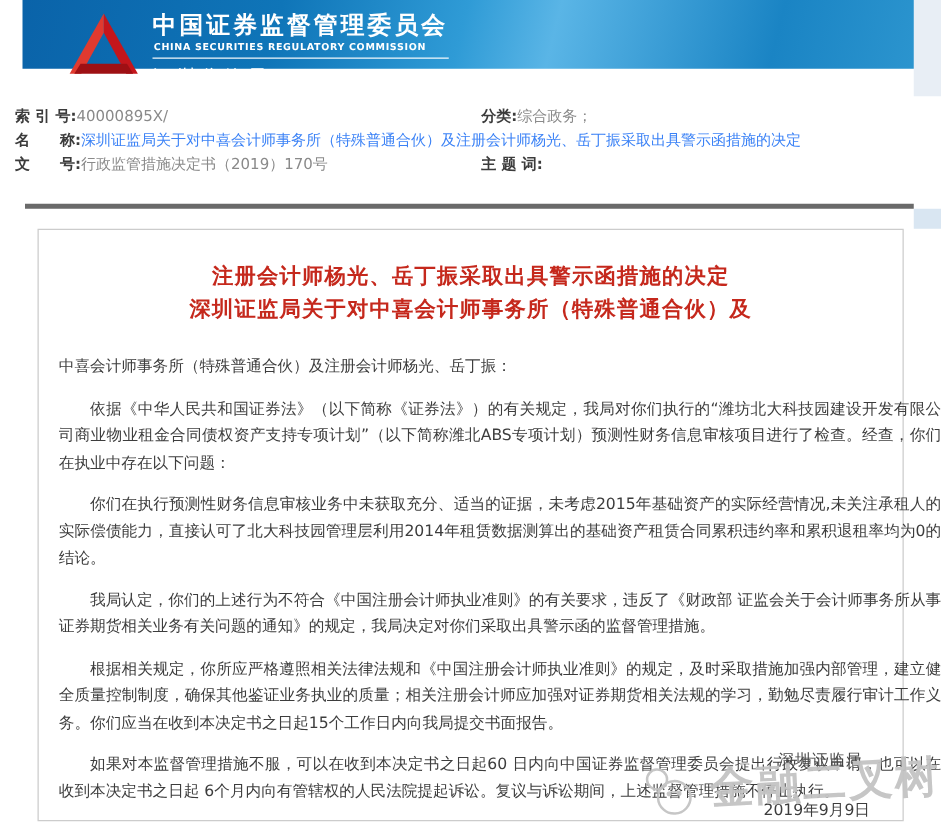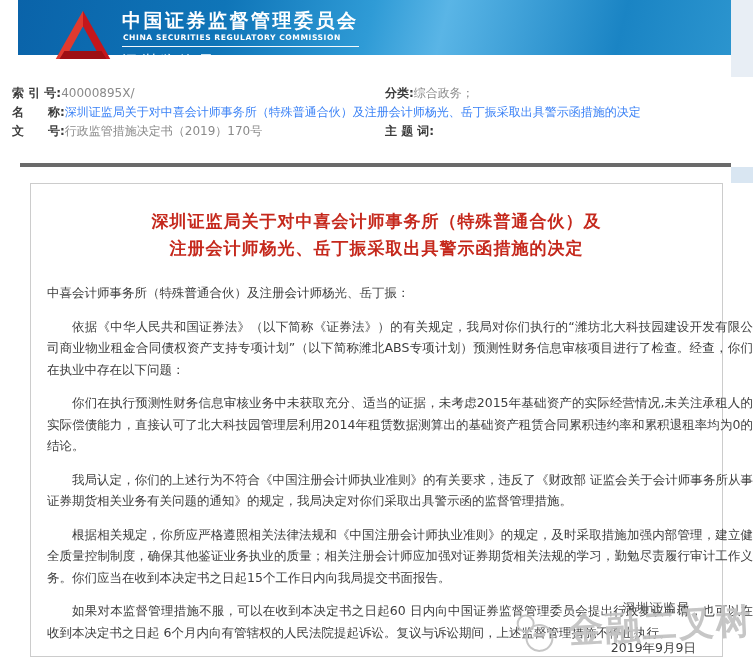--- a/index.html
+++ b/index.html
@@ -99,22 +99,22 @@
   <div class="meta-row">
     <span class="meta-label">文　　号:</span><span class="meta-value">行政监管措施决定书（2019）170号</span>
     <span class="meta-col2"><span class="meta-label">主 题 词:</span><span class="meta-value"></span></span>
   </div>
 </div>
 
 <div class="divider-rule"></div>
 
 <div class="doc-box">
   <div class="doc-title">
+    <div>注册会计师杨光、岳丁振采取出具警示函措施的决定</div>
     <div>深圳证监局关于对中喜会计师事务所（特殊普通合伙）及</div>
-    <div>注册会计师杨光、岳丁振采取出具警示函措施的决定</div>
   </div>
   <div class="doc-body">
     <p class="salutation">中喜会计师事务所（特殊普通合伙）及注册会计师杨光、岳丁振：</p>
     <p>依据《中华人民共和国证券法》（以下简称《证券法》）的有关规定，我局对你们执行的“潍坊北大科技园建设开发有限公司商业物业租金合同债权资产支持专项计划”（以下简称潍北ABS专项计划）预测性财务信息审核项目进行了检查。经查，你们在执业中存在以下问题：</p>
     <p>你们在执行预测性财务信息审核业务中未获取充分、适当的证据，未考虑2015年基础资产的实际经营情况,未关注承租人的实际偿债能力，直接认可了北大科技园管理层利用2014年租赁数据测算出的基础资产租赁合同累积违约率和累积退租率均为0的结论。</p>
     <p>我局认定，你们的上述行为不符合《中国注册会计师执业准则》的有关要求，违反了《财政部 证监会关于会计师事务所从事证券期货相关业务有关问题的通知》的规定，我局决定对你们采取出具警示函的监督管理措施。</p>
     <p>根据相关规定，你所应严格遵照相关法律法规和《中国注册会计师执业准则》的规定，及时采取措施加强内部管理，建立健全质量控制制度，确保其他鉴证业务执业的质量；相关注册会计师应加强对证券期货相关法规的学习，勤勉尽责履行审计工作义务。你们应当在收到本决定书之日起15个工作日内向我局提交书面报告。</p>
     <p>如果对本监督管理措施不服，可以在收到本决定书之日起60 日内向中国证券监督管理委员会提出行政复议申请，也可以在收到本决定书之日起 6个月内向有管辖权的人民法院提起诉讼。复议与诉讼期间，上述监督管理措施不停止执行。</p>
   </div>
   <div class="sig-name">深圳证监局</div>

